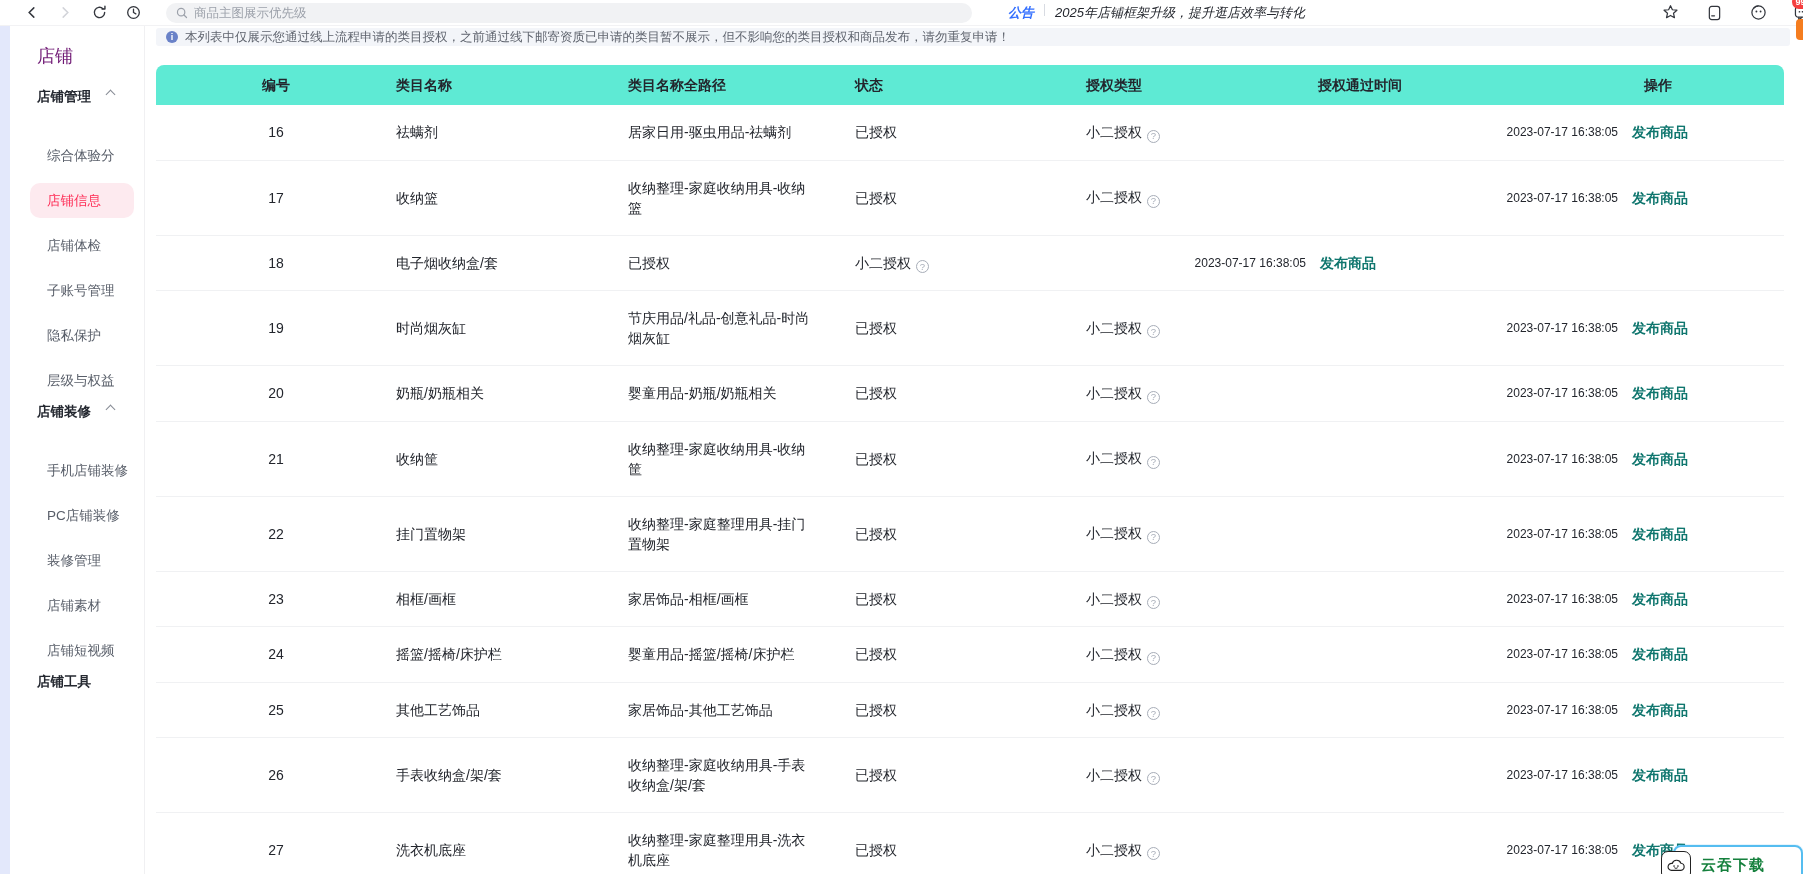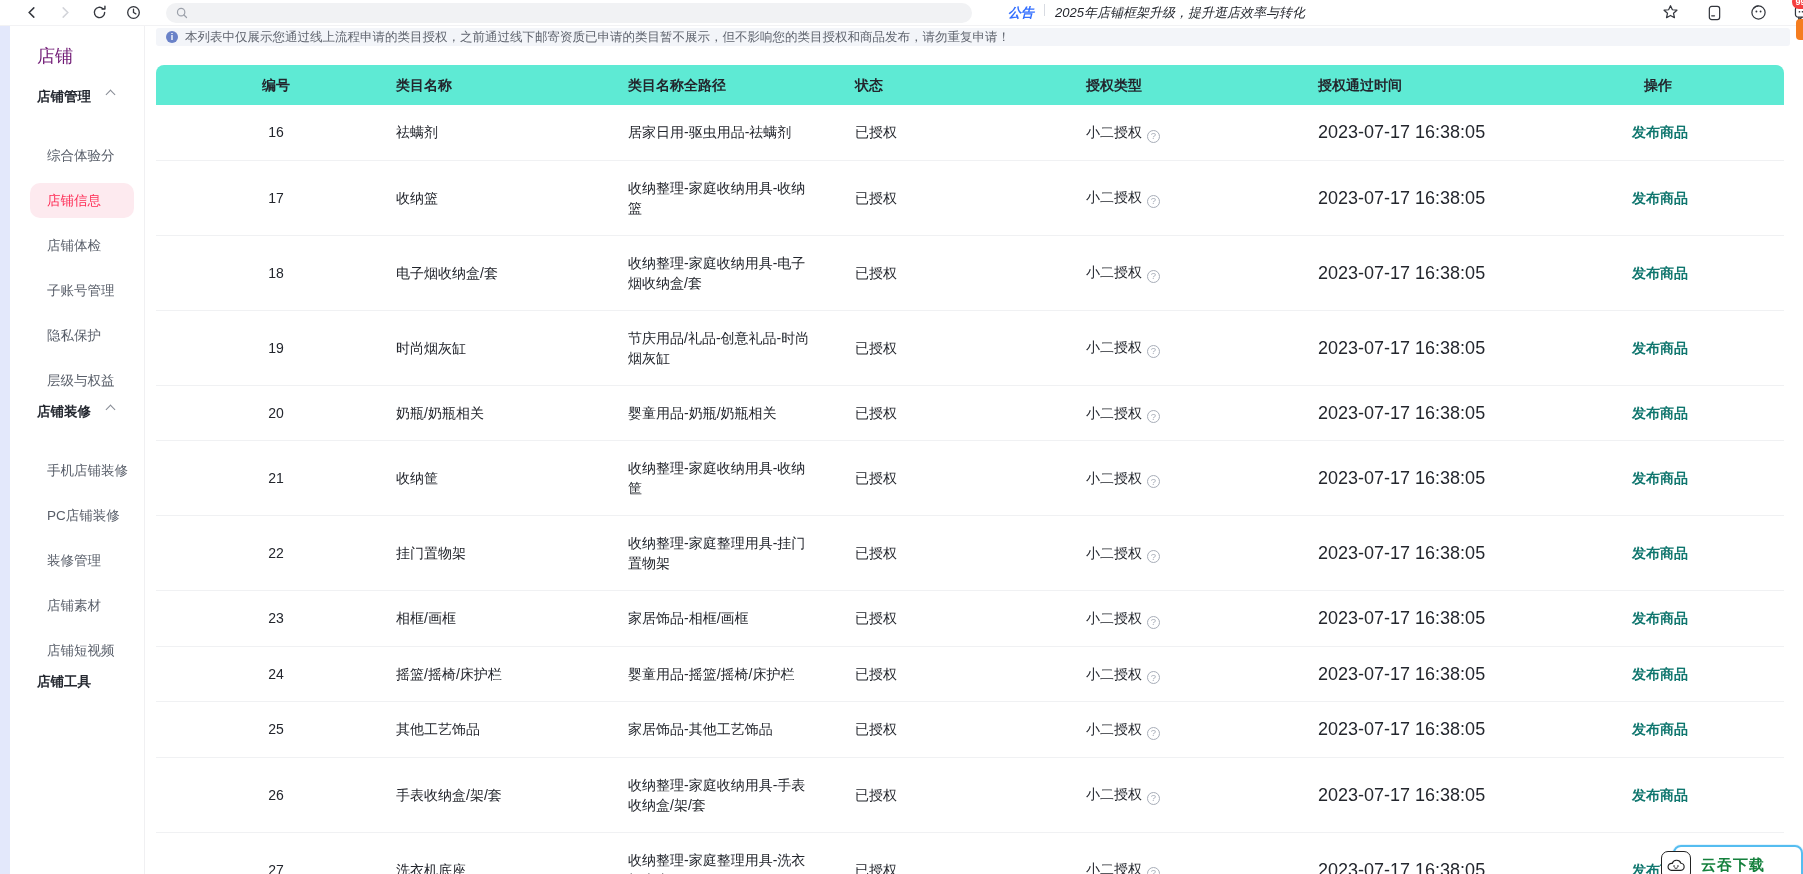--- a/index.html
+++ b/index.html
@@ -63,21 +63,21 @@
   .tbody .trow { border-bottom:1px solid #f0f1f3; padding:17px 0; }
   .cell { font-size:14px; color:#23262d; line-height:20px; padding-right:12px; }
   .c-id { text-align:center; padding-right:0; }
   .c-path .wrap { display:inline-block; max-width:184px; }
   .c-op { padding-left:2px; }
   .thead .c-op { padding-left:14px; }
   .action-link { color:#0f766e; cursor:pointer;font-weight:bold; }
   .q-icon { display:inline-flex; width:13px; height:13px; border:1px solid #a7adb8; border-radius:50%;
     color:#a7adb8; font-size:9.5px; align-items:center; justify-content:center; margin-left:5px;
     vertical-align:-2px; cursor:pointer; }
-  .c-time { font-size:18px; }
+  .c-time { font-size:12px;text-align:right; }
 
   
   .widget { position:absolute; left:1673px; top:845px; width:130px; height:40px; background:#fff;
     border:2px solid #55bdf0; border-radius:8px; display:flex; align-items:center; cursor:pointer; z-index:8;
     box-shadow:0 0 0 1px rgba(85,189,240,.15); }
   .widget-icon { width:30px; height:29px; background:#fff; border:1.5px solid #222; border-radius:7px;
     display:flex; align-items:center; justify-content:center; margin-left:-14px; }
   .widget-label { font-size:15px; font-weight:700; color:#15803d; margin-left:10px; letter-spacing:1px; }
 
   svg { display:block; }
@@ -109,20 +109,21 @@
       </svg>
   </button>
 
   <div class="search-pill">
     <span>
       <svg width="12" height="12" viewBox="0 0 14 14">
           <circle cx="6" cy="6" r="4.3" fill="none" stroke="#9ca1aa" stroke-width="1.4"></circle>
           <path d="M9.3 9.3 L12.3 12.3" stroke="#9ca1aa" stroke-width="1.4" stroke-linecap="round"></path>
         </svg>
     </span>
+    <input placeholder="商品主图展示优先级" style="">
   </div>
 
   <div class="announce">
     <span class="announce-label">公告</span>
     <span class="announce-divider"></span>
     <span class="announce-text">2025年店铺框架升级，提升逛店效率与转化</span>
   </div>
 
   <div class="bar-icons">
     <span class="bar-icon">
@@ -244,21 +245,20 @@
             <div class="cell c-name">收纳篮</div>
             <div class="cell c-path"><span class="wrap">收纳整理-家庭收纳用具-收纳篮</span></div>
             <div class="cell c-status">已授权</div>
             <div class="cell c-auth"><span>小二授权</span><span class="q-icon">?</span></div>
             <div class="cell c-time">2023-07-17 16:38:05</div>
             <div class="cell c-op"><span class="action-link">发布商品</span></div>
           </div>
           <div class="trow">
             <div class="cell c-id">18</div>
             <div class="cell c-name">电子烟收纳盒/套</div>
-            <div class="cell c-path"><span class="wrap">收纳整理-家庭收纳用具-电子烟收纳盒/套</span></div>
             <div class="cell c-status">已授权</div>
             <div class="cell c-auth"><span>小二授权</span><span class="q-icon">?</span></div>
             <div class="cell c-time">2023-07-17 16:38:05</div>
             <div class="cell c-op"><span class="action-link">发布商品</span></div>
           </div>
           <div class="trow">
             <div class="cell c-id">19</div>
             <div class="cell c-name">时尚烟灰缸</div>
             <div class="cell c-path"><span class="wrap">节庆用品/礼品-创意礼品-时尚烟灰缸</span></div>
             <div class="cell c-status">已授权</div>

